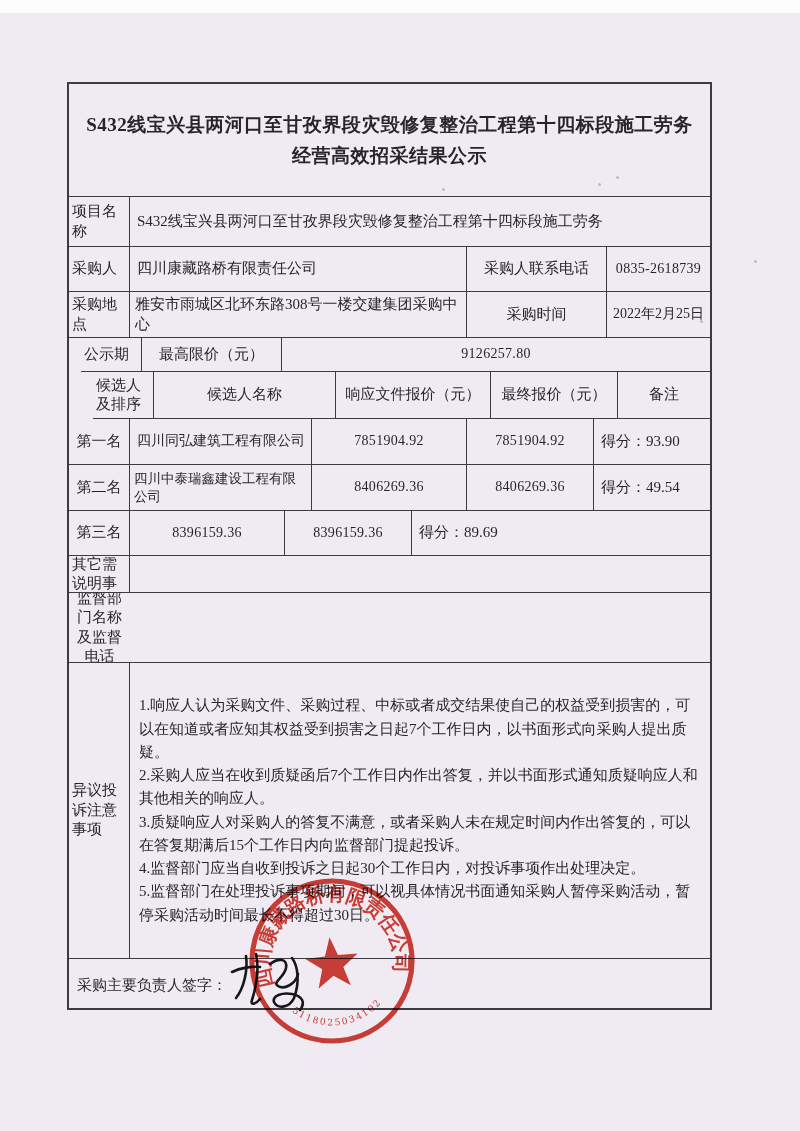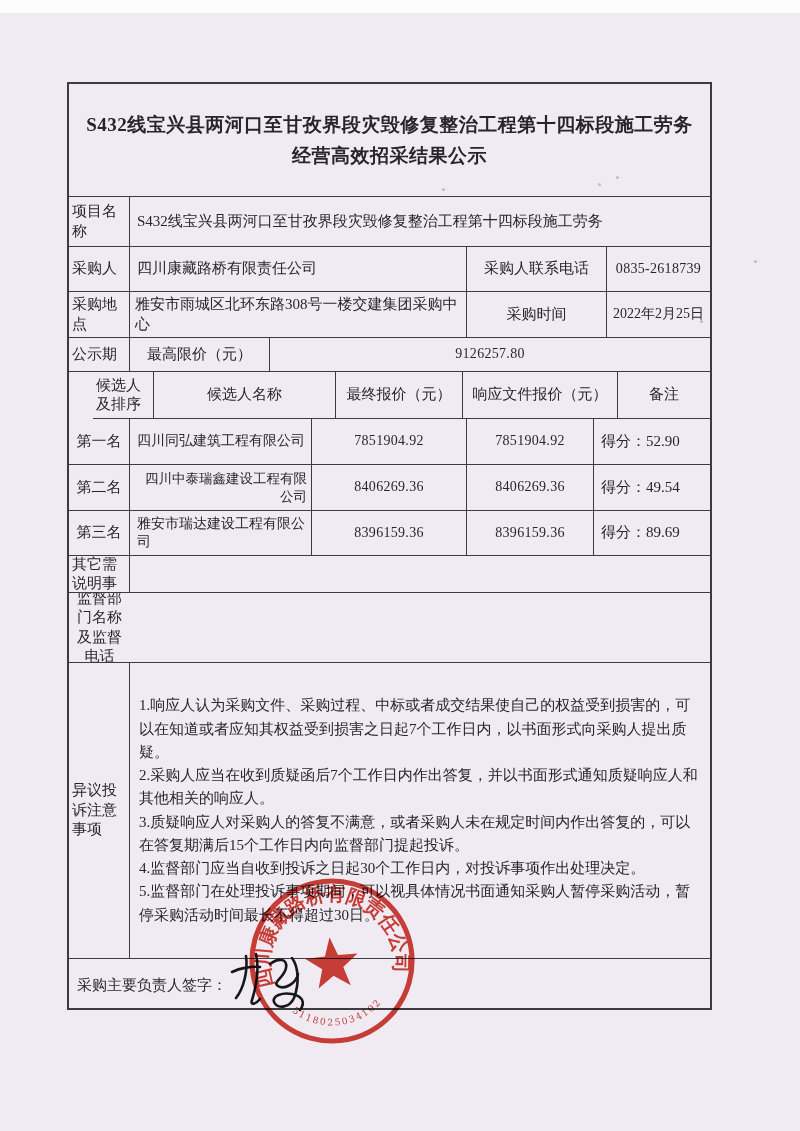--- a/index.html
+++ b/index.html
@@ -77,53 +77,52 @@
     <div class="cell c-center num" style="flex:1;">0835-2618739</div>
   </div>
 
   <div class="row" style="height:46px;">
     <div class="cell lab">采购地点</div>
     <div class="cell c-left" style="width:337px;padding-left:5px;">雅安市雨城区北环东路308号一楼交建集团采购中心</div>
     <div class="cell c-center" style="width:140px;">采购时间</div>
     <div class="cell c-center" style="flex:1;font-size:14px;">2022年2月25日</div>
   </div>
 
-  <div class="row" style="height:34px;">
+  <div class="row" style="height:34px;margin-left:12px;">
     <div class="cell lab">公示期</div>
     <div class="cell c-center" style="width:140px;">最高限价（元）</div>
     <div class="cell c-center num" style="flex:1;">9126257.80</div>
   </div>
 
   <div class="row" style="height:47px;margin-left:24px;">
     <div class="cell lab">候选人及排序</div>
     <div class="cell c-center" style="width:182px;">候选人名称</div>
+    <div class="cell c-center" style="width:155px;">响应文件报价（元）</div>
     <div class="cell c-center" style="width:127px;">最终报价（元）</div>
-    <div class="cell c-center" style="width:155px;">响应文件报价（元）</div>
     <div class="cell c-center" style="flex:1;">备注</div>
   </div>
 
   <div class="row" style="height:46px;">
     <div class="cell c-center lab">第一名</div>
     <div class="cell c-left" style="width:182px;font-size:14px;">四川同弘建筑工程有限公司</div>
     <div class="cell c-center num" style="width:155px;">7851904.92</div>
     <div class="cell c-center num" style="width:127px;">7851904.92</div>
-    <div class="cell c-left" style="flex:1;">得分：52.90</div>
+    <div class="cell c-left" style="flex:1;">得分：93.90</div>
   </div>
 
   <div class="row" style="height:46px;">
     <div class="cell c-center lab">第二名</div>
-    <div class="cell c-left" style="width:182px;font-size:13.5px;padding-left:4px;text-align:right;">四川中泰瑞鑫建设工程有限公司</div>
+    <div class="cell c-left" style="width:182px;font-size:13.5px;padding-left:4px;">四川中泰瑞鑫建设工程有限公司</div>
     <div class="cell c-center num" style="width:155px;">8406269.36</div>
     <div class="cell c-center num" style="width:127px;">8406269.36</div>
     <div class="cell c-left" style="flex:1;">得分：49.54</div>
   </div>
 
   <div class="row" style="height:45px;">
     <div class="cell c-center lab">第三名</div>
-    <div class="cell c-left" style="width:182px;font-size:14px;">雅安市瑞达建设工程有限公司</div>
     <div class="cell c-center num" style="width:155px;">8396159.36</div>
     <div class="cell c-center num" style="width:127px;">8396159.36</div>
     <div class="cell c-left" style="flex:1;">得分：89.69</div>
   </div>
 
   <div class="row" style="height:37px;">
     <div class="cell lab">其它需说明事</div>
     <div class="cell c-left" style="flex:1;"></div>
   </div>
 

